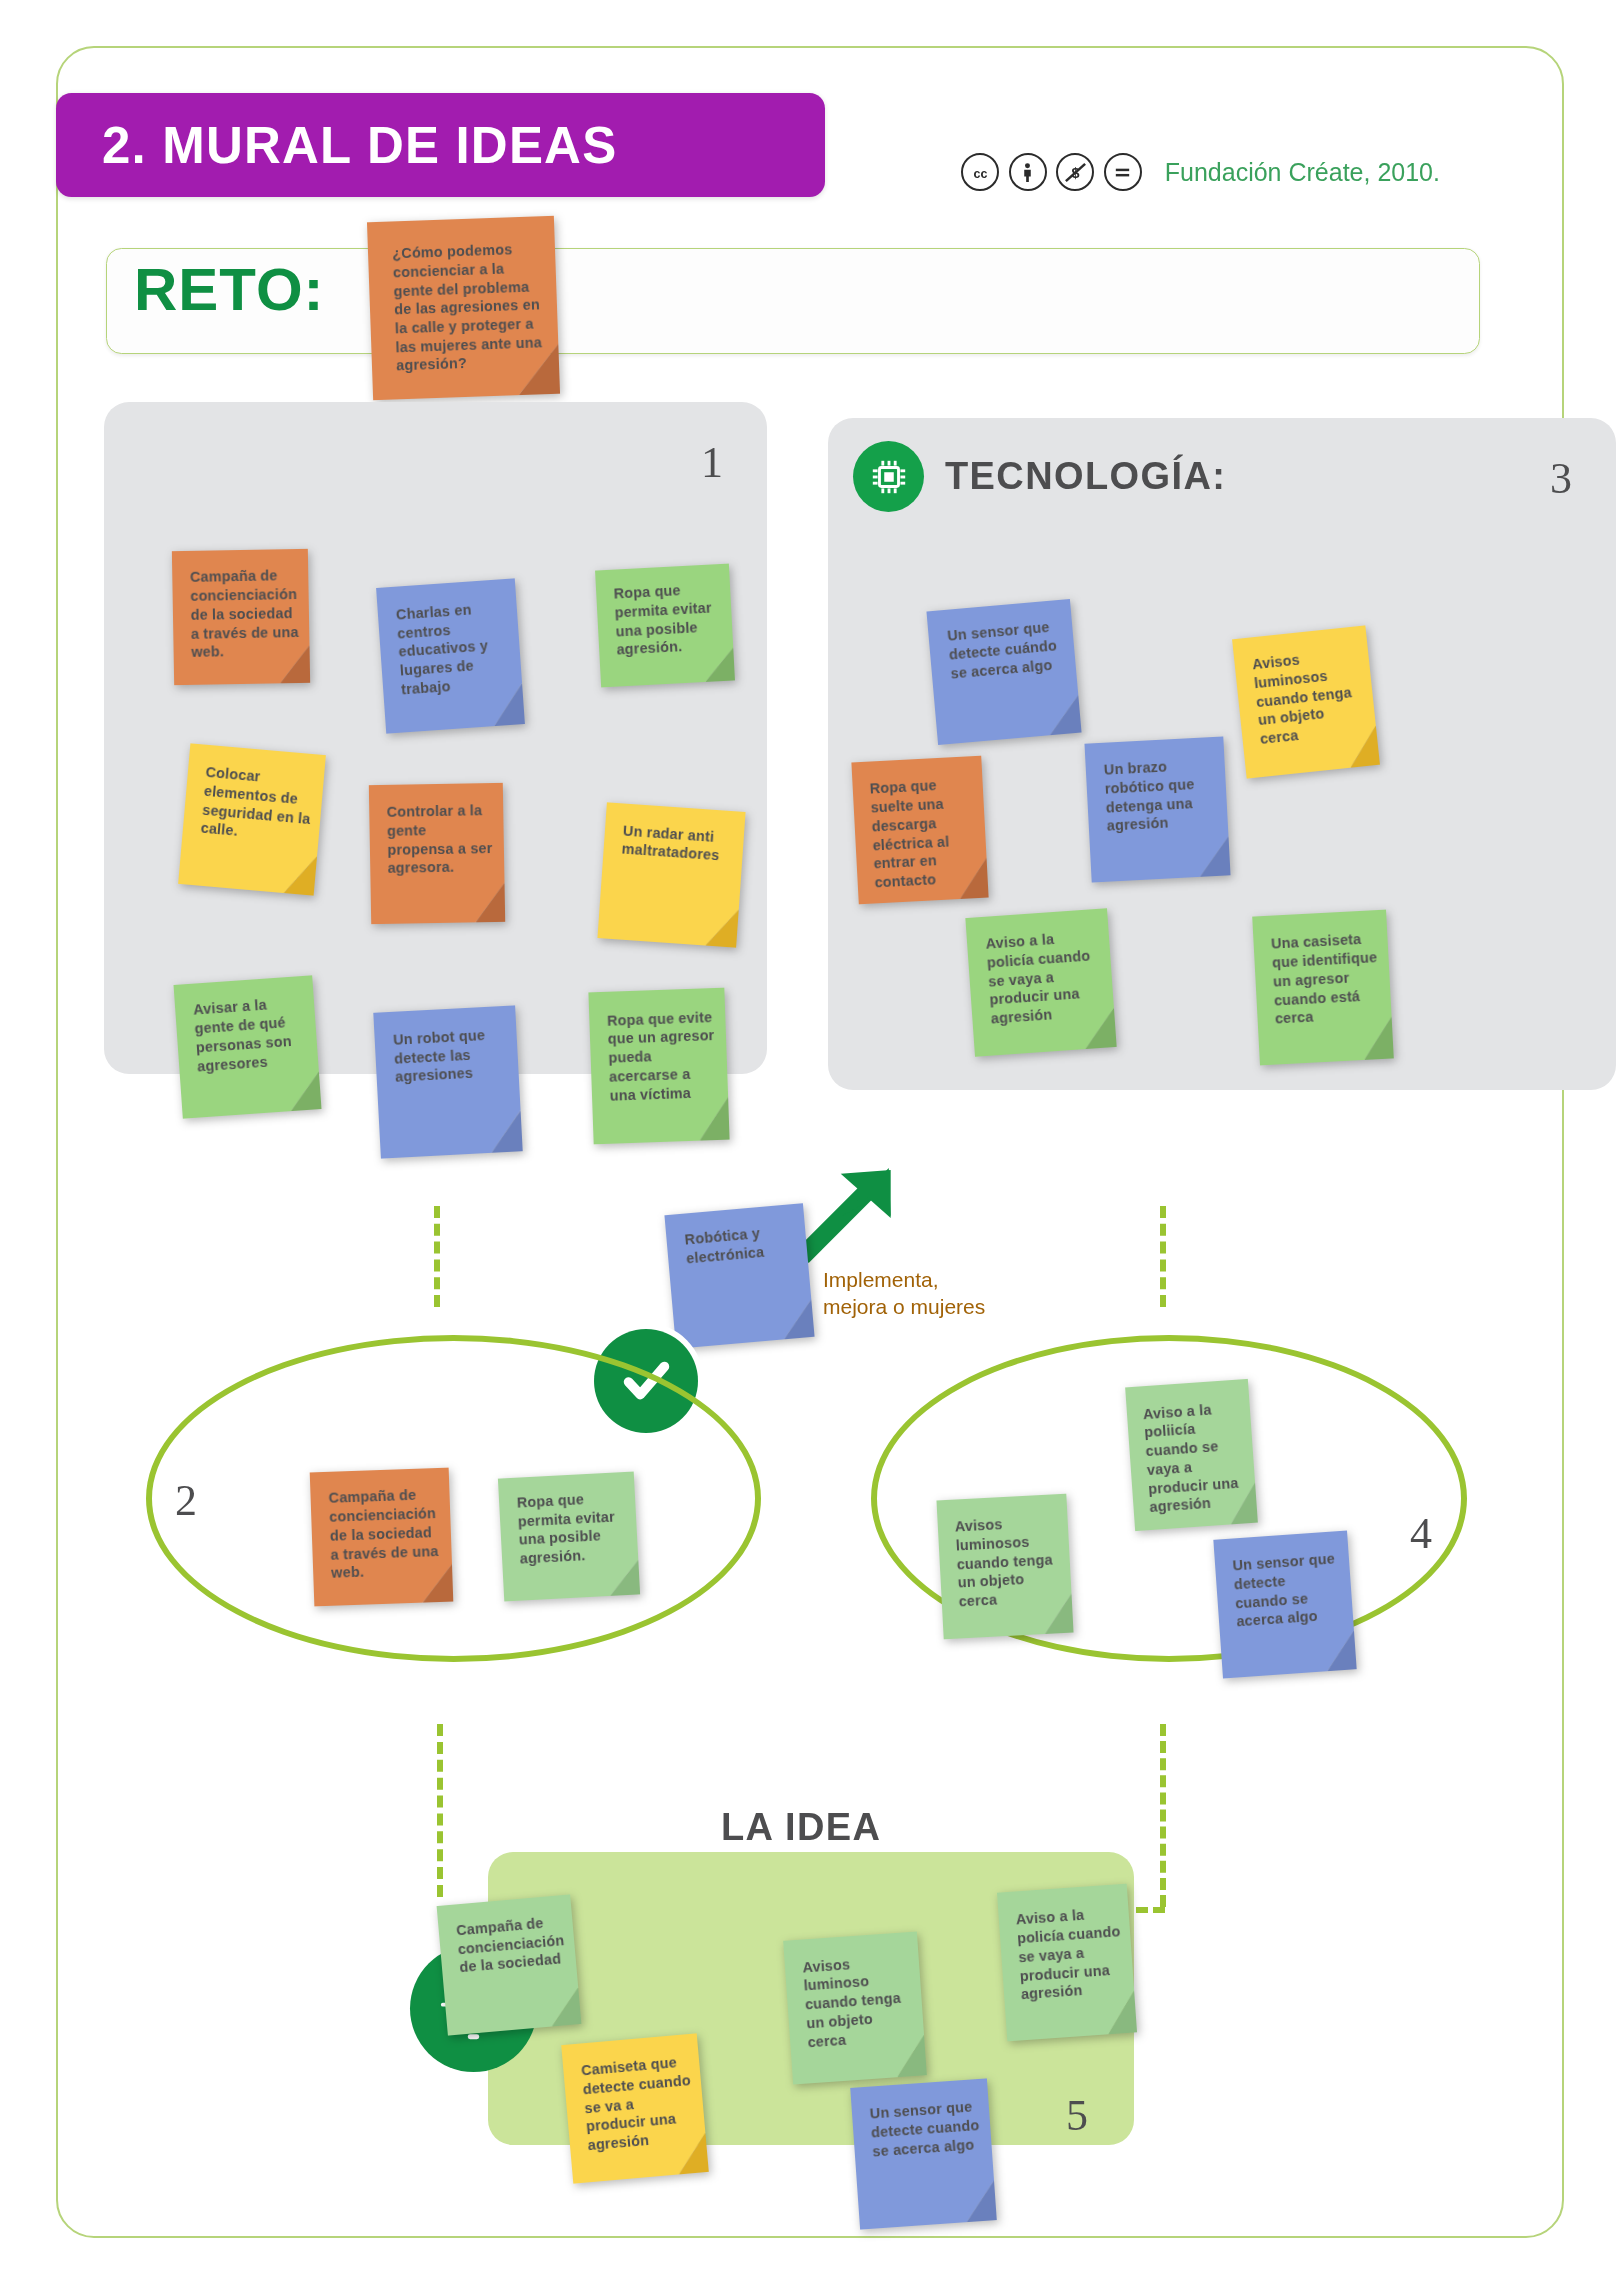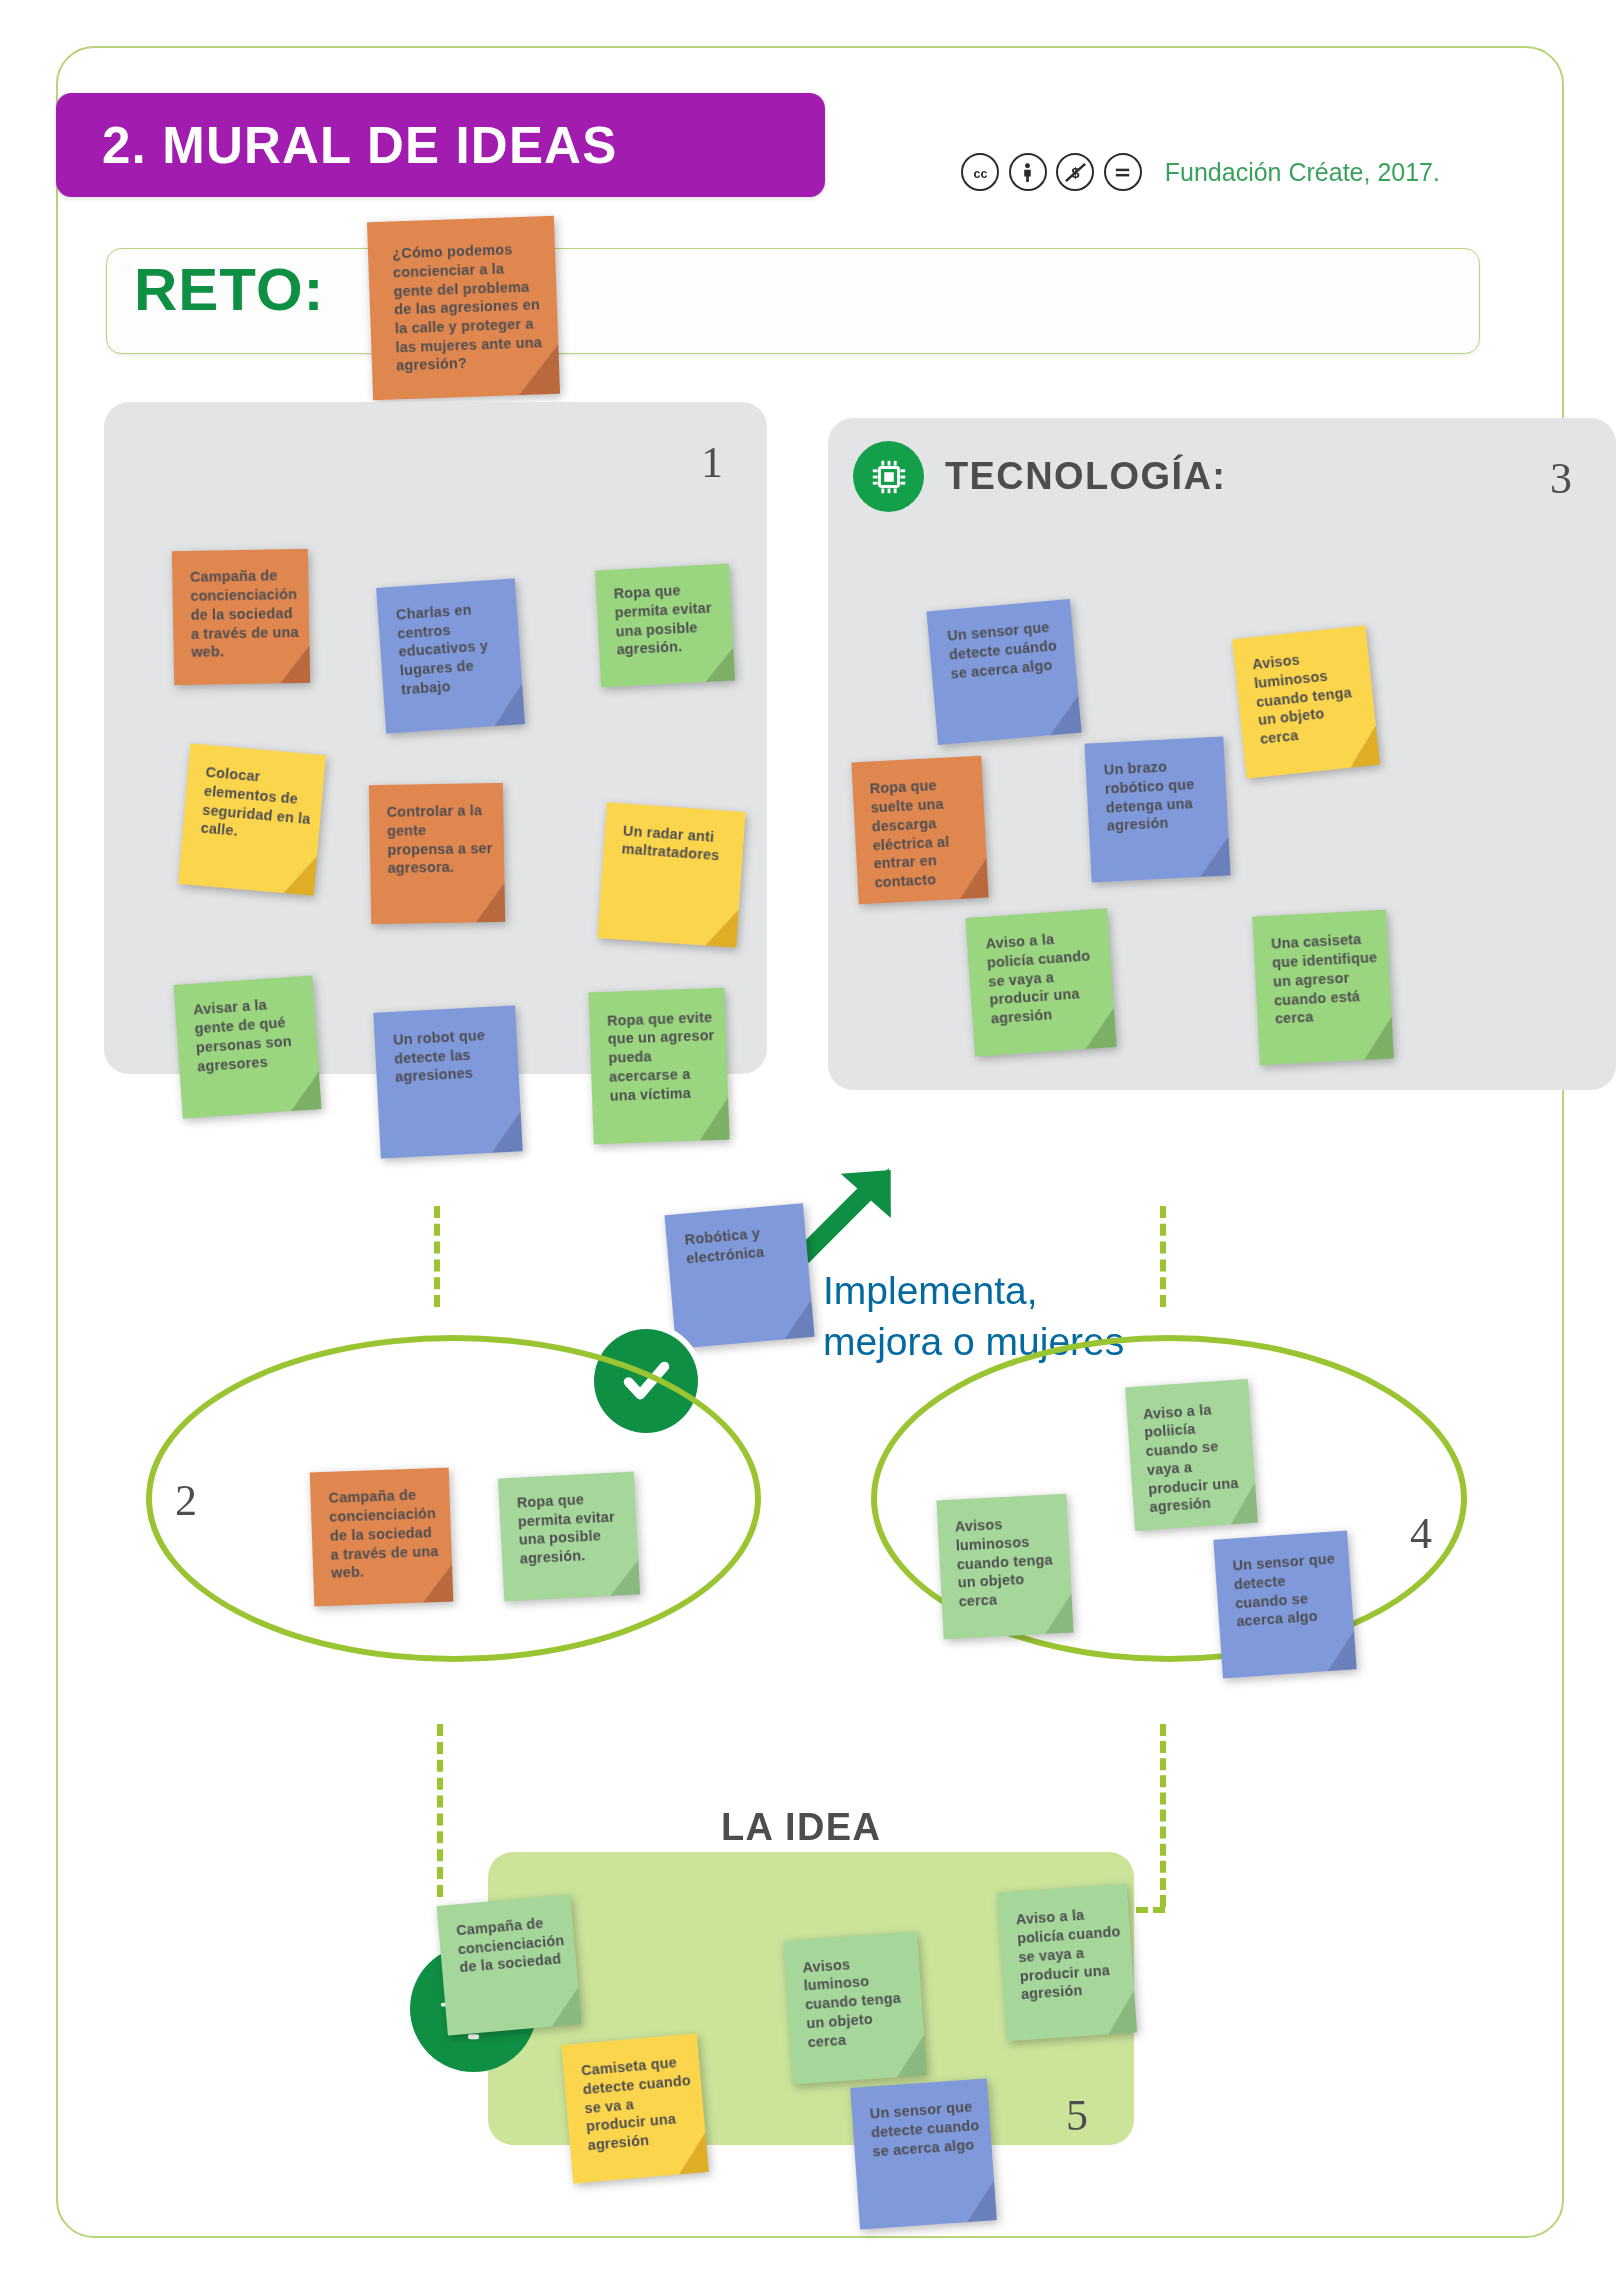--- a/index.html
+++ b/index.html
@@ -186,23 +186,23 @@
     position:absolute;
     width:104px;height:104px;border-radius:50%;
     background:#0f8f43;
     display:flex;align-items:center;justify-content:center;
     box-shadow:0 0 0 5.8px #ffffff;
   }
 
   
   .impl-text{
     position:absolute;
-    font-size:39px;
+    font-size:21px;
     line-height:1.30;
-    color:#0369a1;
+    color:#a16207;
   }
 
   
   .la-idea-title{
     position:absolute;
     font-size:38px;font-weight:bold;color:#4d4d4f;
     letter-spacing:1.4px;
   }
   .idea-panel{
     position:absolute;
@@ -249,21 +249,21 @@
           <text x="13" y="19" font-size="15" font-family="Liberation Sans, sans-serif" font-weight="bold" text-anchor="middle" fill="#2b2b2b">$</text>
           <line x1="3" y1="22" x2="23" y2="4" stroke="#2b2b2b" stroke-width="2.6"></line>
         </svg>
     </div>
     <div class="cc-badge">
       <svg width="23" height="21" viewBox="0 0 24 22">
           <rect x="5" y="7" width="14" height="2.6" fill="#2b2b2b"></rect>
           <rect x="5" y="12.5" width="14" height="2.6" fill="#2b2b2b"></rect>
         </svg>
     </div>
-    <div class="cc-credit">Fundación Créate, 2017.</div>
+    <div class="cc-credit">Fundación Créate, 2010.</div>
   </div>
 
   <div class="reto-box"></div>
   <div class="reto-label">RETO:</div>
 
   <div class="note n-orange" style="left:370px;top:219px;width:187px;height:178px;transform:rotate(-2deg);">
     <div class="body"></div>
     <div class="fold"></div>
     <div class="txt">¿Cómo podemos concienciar a la gente del problema de las agresiones en la calle y proteger a las mujeres ante una agresión?</div>
   </div>

